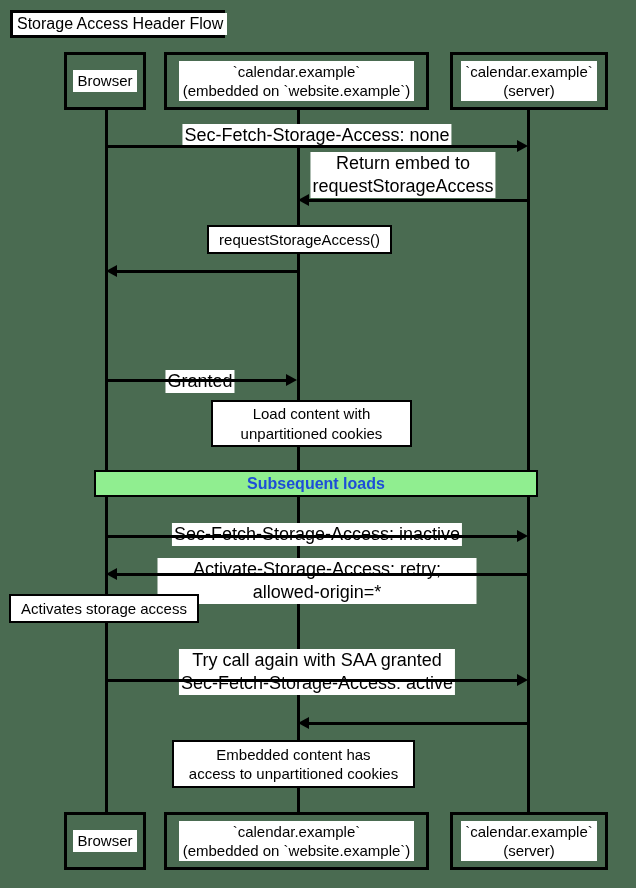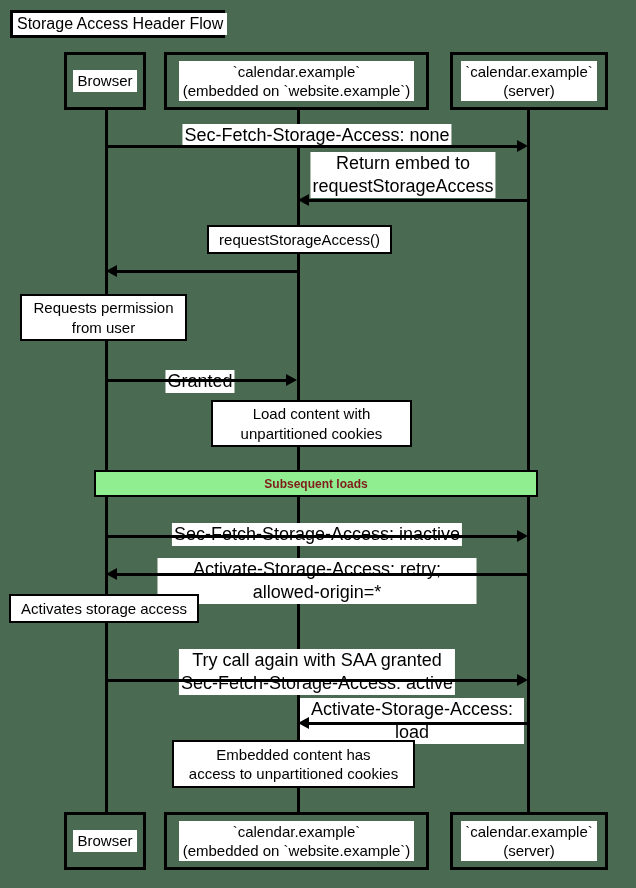--- a/index.html
+++ b/index.html
@@ -96,23 +96,23 @@
     white-space: nowrap;
     text-align: right;
   }
   .band {
     position: absolute;
     box-sizing: border-box;
     border: 2px solid #000;
     display: flex;
     align-items: center;
     justify-content: center;
-    font-size: 12px;
+    font-size: 16px;
     font-weight: bold;
-    color: #7f1d1d;
+    color: #1d4ed8;
   }
 </style>
 </head>
 <body>
 
 <div id="canvas">
 
   <div class="title-box" style="left:10px; top:10px; width:215px; height:28px;">
     <span class="title-text">Storage Access Header Flow</span>
   </div>
@@ -140,22 +140,20 @@
   <div class="msg-label" style="left:403px; top:152px;">Return embed to
 requestStorageAccess</div>
   <div class="msg-line" style="left:306px; top:199px; width:222px;"></div>
   <div class="arrowhead left" style="left:298px; top:194px;"></div>
 
   <div class="note" style="left:207px; top:225px; width:185px; height:29px;">requestStorageAccess()</div>
 
   <div class="msg-line" style="left:114px; top:270px; width:185px;"></div>
   <div class="arrowhead left" style="left:106px; top:265px;"></div>
 
-  <div class="note" style="left:20px; top:294px; width:167px; height:47px;">Requests permission
-from user</div>
 
   <div class="msg-label" style="left:200px; top:370px;">Granted</div>
   <div class="msg-line" style="left:106px; top:379px; width:182px;"></div>
   <div class="arrowhead right" style="left:286px; top:374px;"></div>
 
   <div class="note" style="left:211px; top:400px; width:201px; height:47px;">Load content with
 unpartitioned cookies</div>
 
   <div class="band" style="left:94px; top:470px; width:444px; height:27px; background:#90ee90;">Subsequent loads</div>
 
@@ -167,21 +165,20 @@
   <div class="msg-line" style="left:114px; top:573px; width:414px;"></div>
   <div class="arrowhead left" style="left:106px; top:568px;"></div>
 
   <div class="note" style="left:9px; top:594px; width:190px; height:29px;">Activates storage access</div>
 
   <div class="msg-label" style="left:317px; top:631px;margin-top:18px;">Try call again with SAA granted
 Sec-Fetch-Storage-Access: active</div>
   <div class="msg-line" style="left:106px; top:679px; width:414px;"></div>
   <div class="arrowhead right" style="left:517px; top:674px;"></div>
 
-  <div class="msg-label" style="left:412px; top:698px;">Activate-Storage-Access: load</div>
   <div class="msg-line" style="left:306px; top:722px; width:222px;"></div>
   <div class="arrowhead left" style="left:298px; top:717px;"></div>
 
   <div class="note" style="left:172px; top:740px; width:243px; height:48px;">Embedded content has
 access to unpartitioned cookies</div>
 
   <div class="box" style="left:64px; top:812px; width:82px; height:58px;">
     <span class="box-label">Browser</span>
   </div>
   <div class="box" style="left:164px; top:812px; width:265px; height:58px;">

